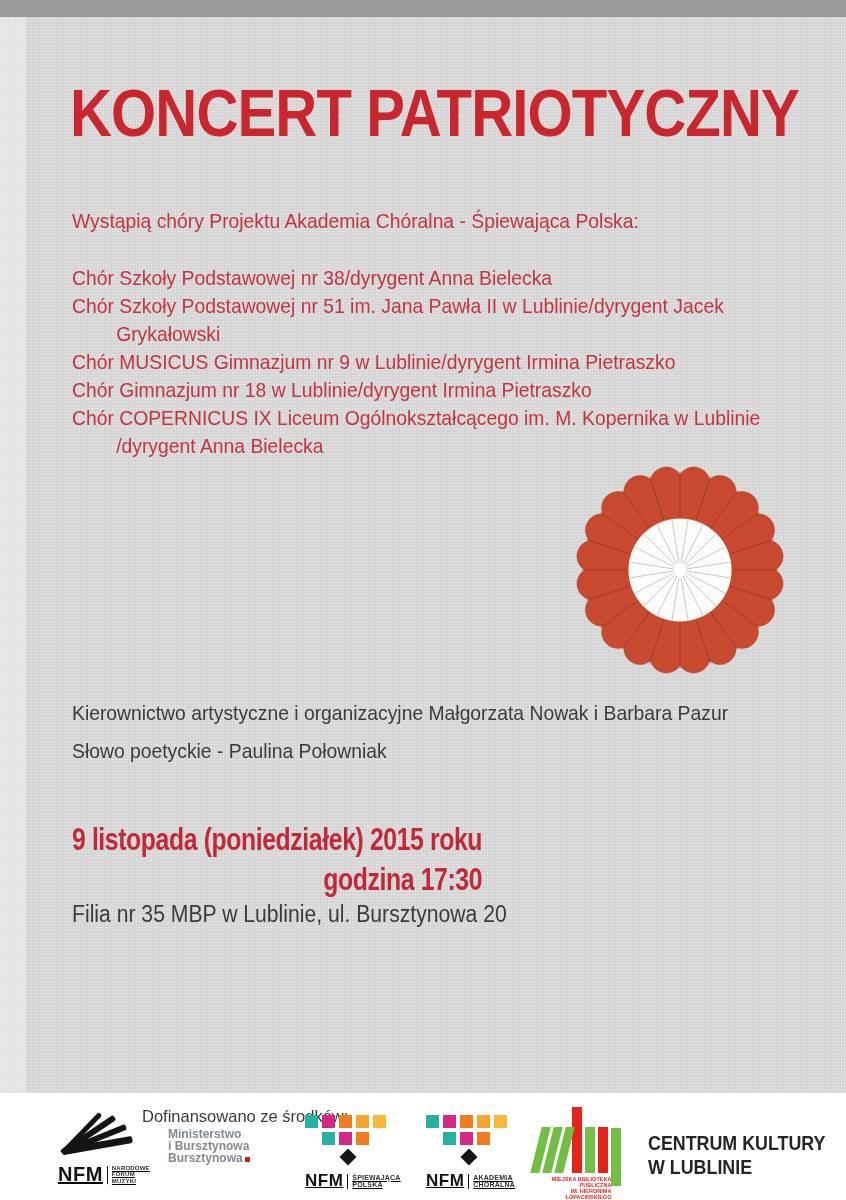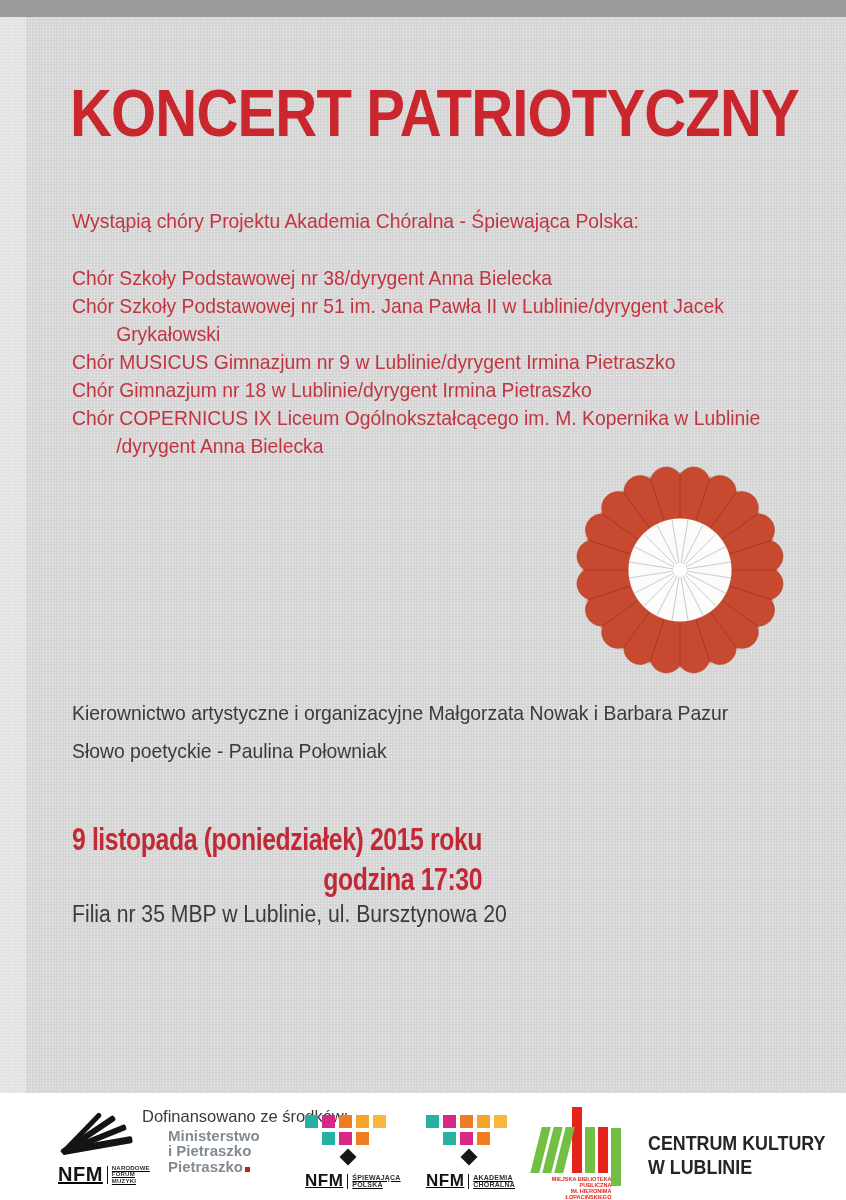--- a/index.html
+++ b/index.html
@@ -36,21 +36,21 @@
   .fan .f2{width:68px;height:6px;transform:rotate(-22deg);}
   .fan .f3{width:63px;height:6px;transform:rotate(-34deg);}
   .fan .f4{width:55px;height:5px;transform:rotate(-46deg);}
   .lockup{display:flex;align-items:center;text-decoration:underline;}
   .lockup .abbr{font-size:20px;font-weight:800;color:#141414;letter-spacing:.5px;}
   .lockup .div{width:0;border-left:1.5px solid #141414;height:18px;margin:0 4px;}
   .tiny{font-size:6px;line-height:6.5px;letter-spacing:.2px;color:#2d2d2d;font-weight:bold;}
   .ministry{position:absolute;left:142px;top:14px;}
   .fund{font-size:16.5px;color:#3a3a3a;margin-bottom:2px;}
   .mlines{margin-left:26px;font-weight:700;color:#838a92;line-height:1.02;}
-  .m1,.m3,.m4{font-size:15px;}
+  .m1,.m3,.m4{font-size:12px;}
   .m2{font-size:23px;color:#bf1f27;}
   .reddot{display:inline-block;width:5px;height:5px;background:#bf1f27;margin-left:2px;}
   .nfm-sub{position:absolute;top:22px;}
   .sp{left:305px;} .ak{left:426px;}
   .dots .row{display:flex;gap:4px;margin-bottom:4px;}
   .dots .r2{margin-left:17px;}
   .dot{width:13px;height:13px;}
   .teal{background:#27b1a2;} .magenta{background:#d62884;} .orange{background:#ef7d1f;}
   .amber{background:#f5a62a;} .amber2{background:#f7b73c;}
   .diamond{width:12px;height:12px;background:#161616;transform:rotate(45deg);margin:6px 0 8px 37px;}
@@ -174,22 +174,22 @@
           <span>FORUM</span><br>
           <span>MUZYKI</span>
         </span>
       </div>
     </div>
 
     <div class="ministry">
       <div class="fund">Dofinansowano ze środków:</div>
       <div class="mlines">
         <div class="m1">Ministerstwo</div>
-        <div class="m3">i Pietraszko</div>
-        <div class="m4"><span>Pietraszko</span><span class="reddot"></span></div>
+        <div class="m3">i Bursztynowa</div>
+        <div class="m4"><span>Bursztynowa</span><span class="reddot"></span></div>
       </div>
     </div>
 
     <div class="nfm-sub sp">
       <div class="dots">
         <div class="row">
             <span class="dot teal"></span>
             <span class="dot magenta"></span>
             <span class="dot orange"></span>
             <span class="dot amber"></span>

